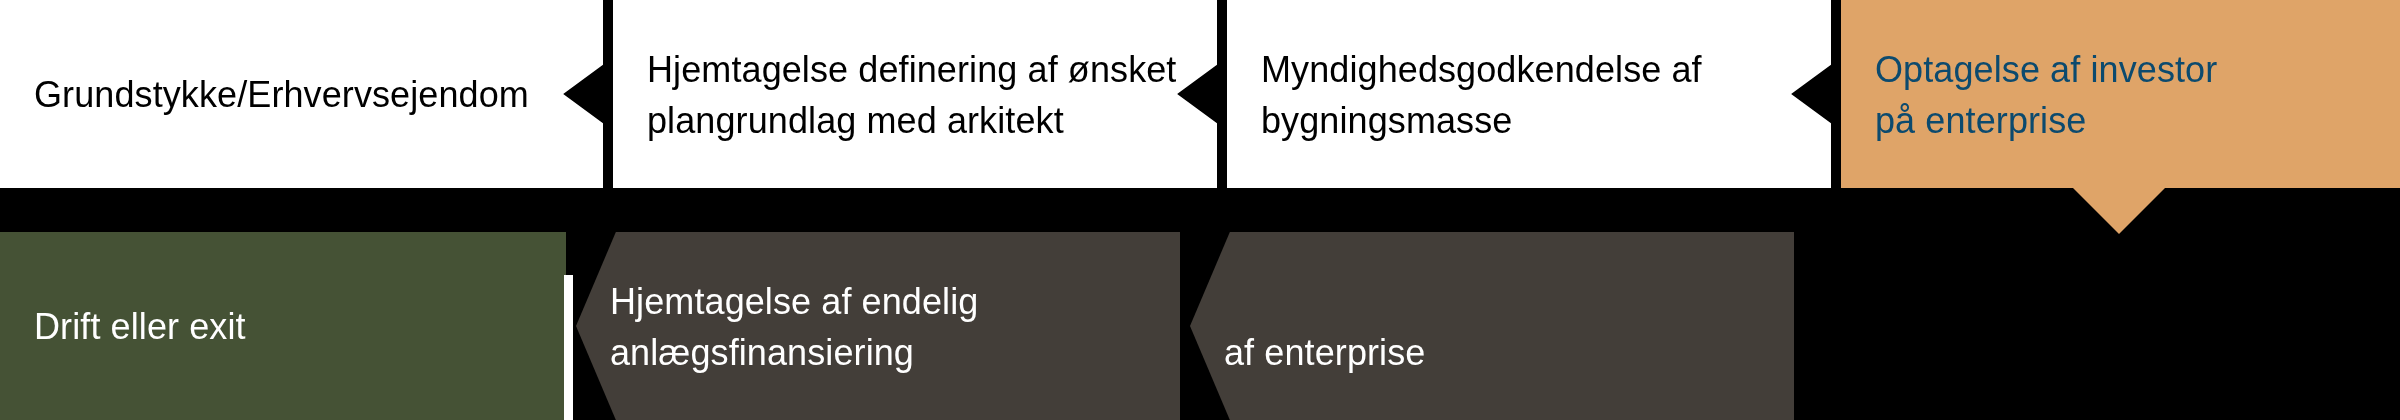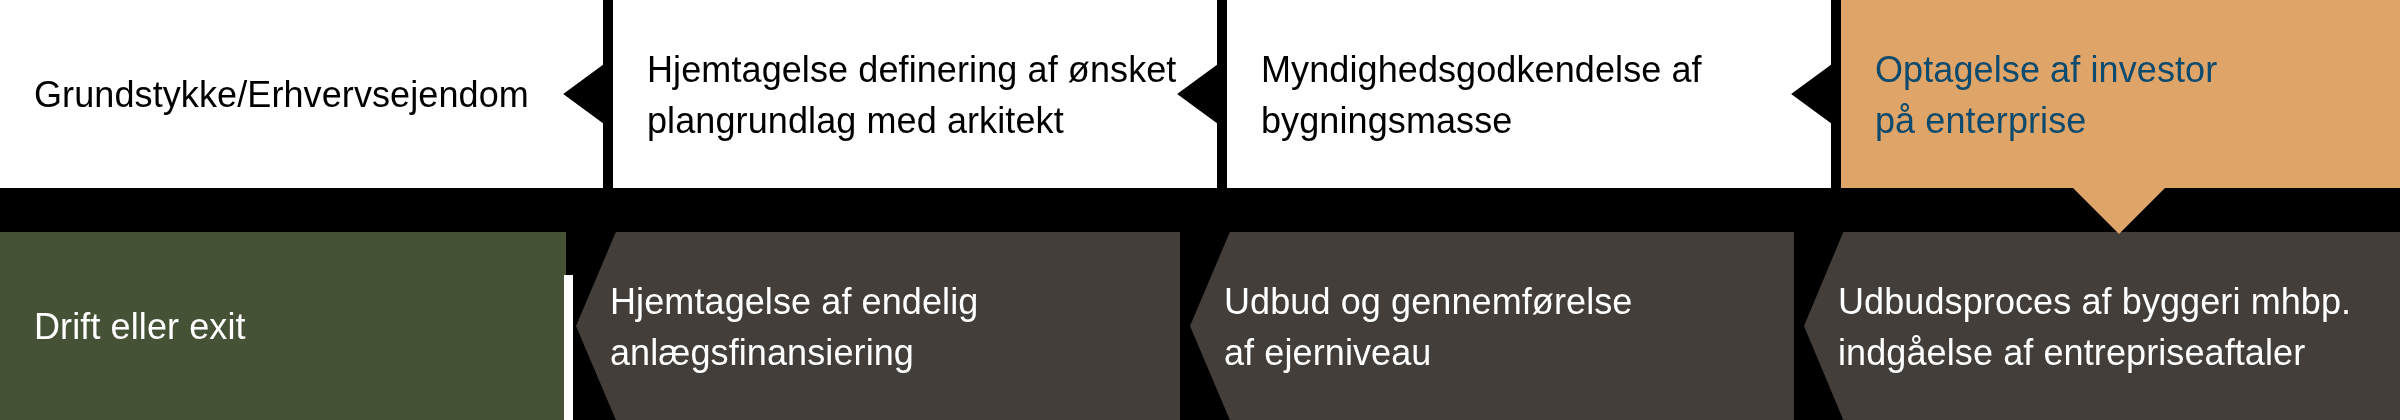--- a/index.html
+++ b/index.html
@@ -128,29 +128,23 @@
 
     <div class="step step-bottom has-arrow" style="left:576px;width:604px;">
       <div class="label">
         <span>Hjemtagelse af endelig</span><br>
         <span>anlægsfinansiering</span>
       </div>
     </div>
 
     <div class="step step-bottom has-arrow" style="left:1190px;width:604px;">
       <div class="label">
-        <span>Udbud og gennemførelse</span><br>
-        <span>af ejerniveau</span>
+        <br>
+        <span>af enterprise</span>
       </div>
     </div>
 
-    <div class="step step-bottom has-arrow" style="left:1804px;width:596px;">
-      <div class="label">
-        <span>Udbudsproces af byggeri mhbp.</span><br>
-        <span>indgåelse af entrepriseaftaler</span>
-      </div>
-    </div>
 
   </div>
 
   <div id="white-divider" style="left:564px;top:275px;width:9px;height:145px;"></div>
 
 </div>
 
 </body></html>

